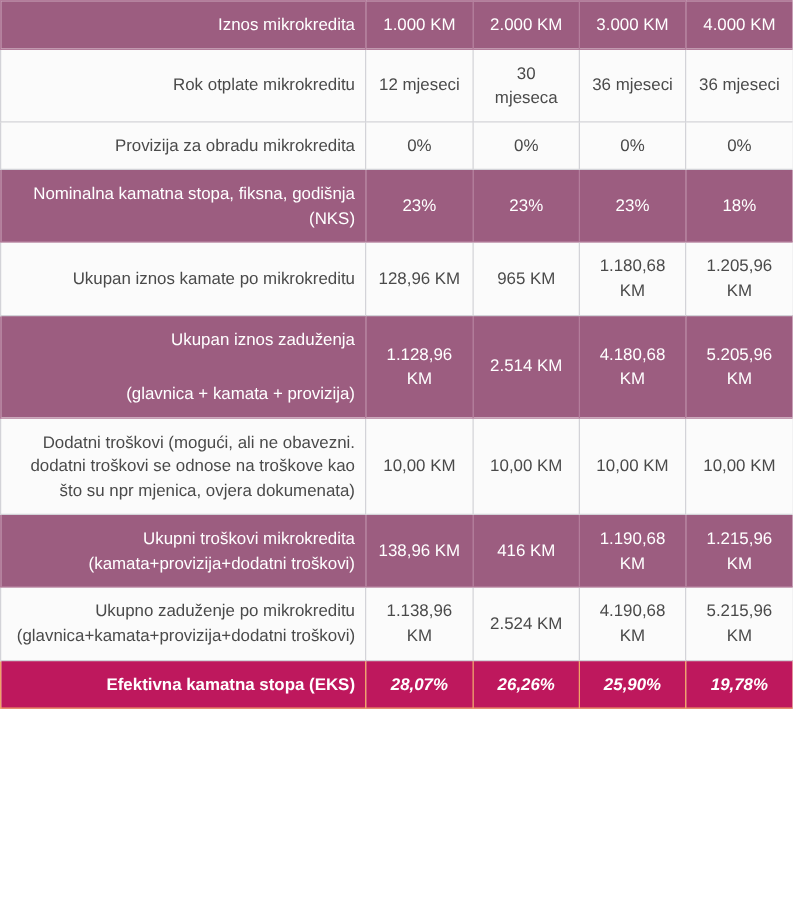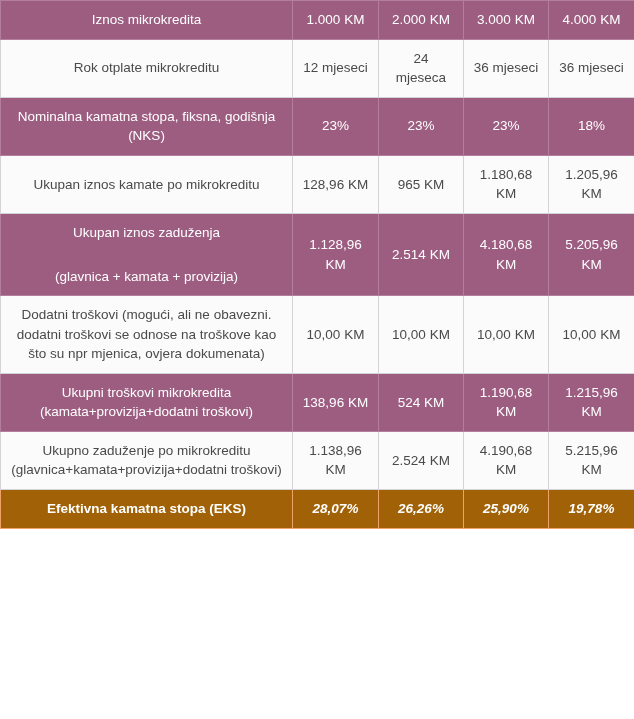--- a/index.html
+++ b/index.html
@@ -38,27 +38,27 @@
     background: #9c5d80;
     color: #ffffff;
     border-color: #b37d9b;
   }
   tr.white td {
     background: #fbfbfb;
     color: #4a4a4a;
     border-color: #d3d3d8;
   }
   tr.orange td {
-    background: #a16207;
+    background: #be185d;
     color: #ffffff;
     font-weight: bold;
     border-color: #f0a268;
   }
   td.label {
-    text-align: center;
+    text-align: right;
   }
   td.val {
     text-align: center;
   }
   tr.purple td.val { color: #ffffff; }
   tr.orange td.val { color: #ffffff; font-style: italic; }
 
   .sub {
     display: block;
     margin-top: 24px;
@@ -79,23 +79,30 @@
       <tr class="purple">
         <td class="label">Iznos mikrokredita</td>
         <td class="val">1.000 KM</td>
         <td class="val">2.000 KM</td>
         <td class="val">3.000 KM</td>
         <td class="val">4.000 KM</td>
       </tr>
       <tr class="white">
         <td class="label">Rok otplate mikrokreditu</td>
         <td class="val">12 mjeseci</td>
-        <td class="val">24 mjeseca</td>
+        <td class="val">30 mjeseca</td>
         <td class="val">36 mjeseci</td>
         <td class="val">36 mjeseci</td>
+      </tr>
+      <tr class="white">
+        <td class="label">Provizija za obradu mikrokredita</td>
+        <td class="val">0%</td>
+        <td class="val">0%</td>
+        <td class="val">0%</td>
+        <td class="val">0%</td>
       </tr>
       <tr class="purple">
         <td class="label">Nominalna kamatna stopa, fiksna, godišnja (NKS)</td>
         <td class="val">23%</td>
         <td class="val">23%</td>
         <td class="val">23%</td>
         <td class="val">18%</td>
       </tr>
       <tr class="white">
         <td class="label">Ukupan iznos kamate po mikrokreditu</td>
@@ -114,21 +121,21 @@
       <tr class="white">
         <td class="label">Dodatni troškovi (mogući, ali ne obavezni. dodatni troškovi se odnose na troškove kao što su npr mjenica, ovjera dokumenata)</td>
         <td class="val">10,00 KM</td>
         <td class="val">10,00 KM</td>
         <td class="val">10,00 KM</td>
         <td class="val">10,00 KM</td>
       </tr>
       <tr class="purple">
         <td class="label">Ukupni troškovi mikrokredita (kamata+provizija+dodatni troškovi)</td>
         <td class="val">138,96 KM</td>
-        <td class="val">524 KM</td>
+        <td class="val">416 KM</td>
         <td class="val">1.190,68 KM</td>
         <td class="val">1.215,96 KM</td>
       </tr>
       <tr class="white">
         <td class="label">Ukupno zaduženje po mikrokreditu (glavnica+kamata+provizija+dodatni troškovi)</td>
         <td class="val">1.138,96 KM</td>
         <td class="val">2.524 KM</td>
         <td class="val">4.190,68 KM</td>
         <td class="val">5.215,96 KM</td>
       </tr>

